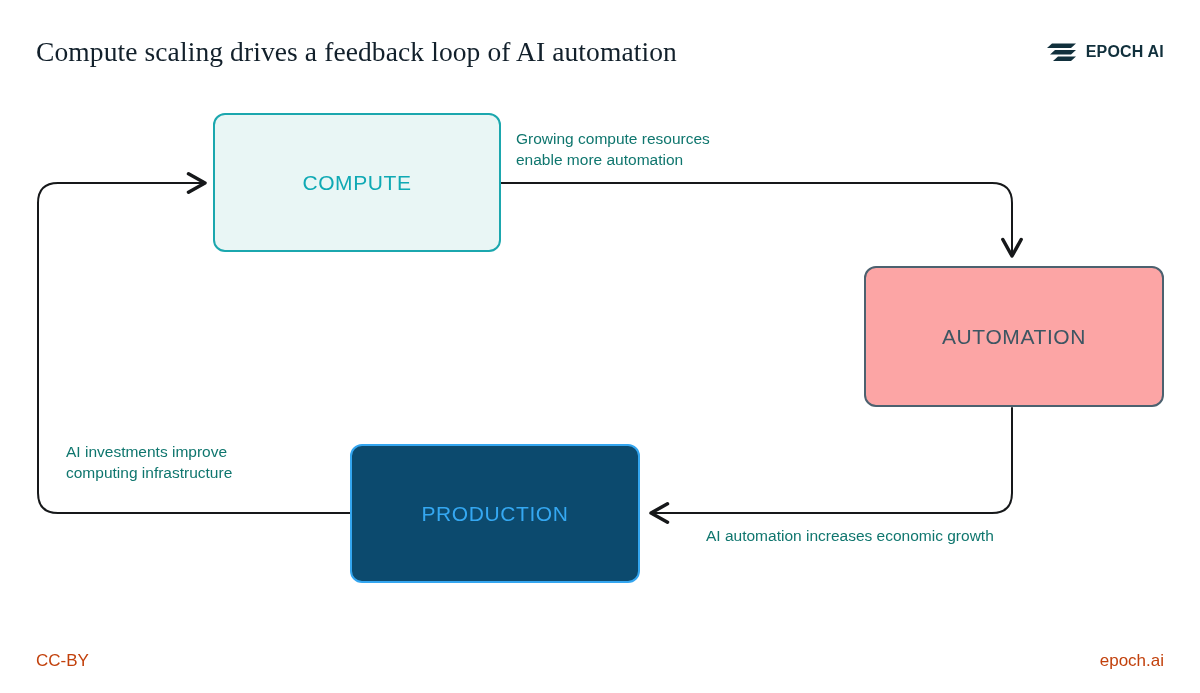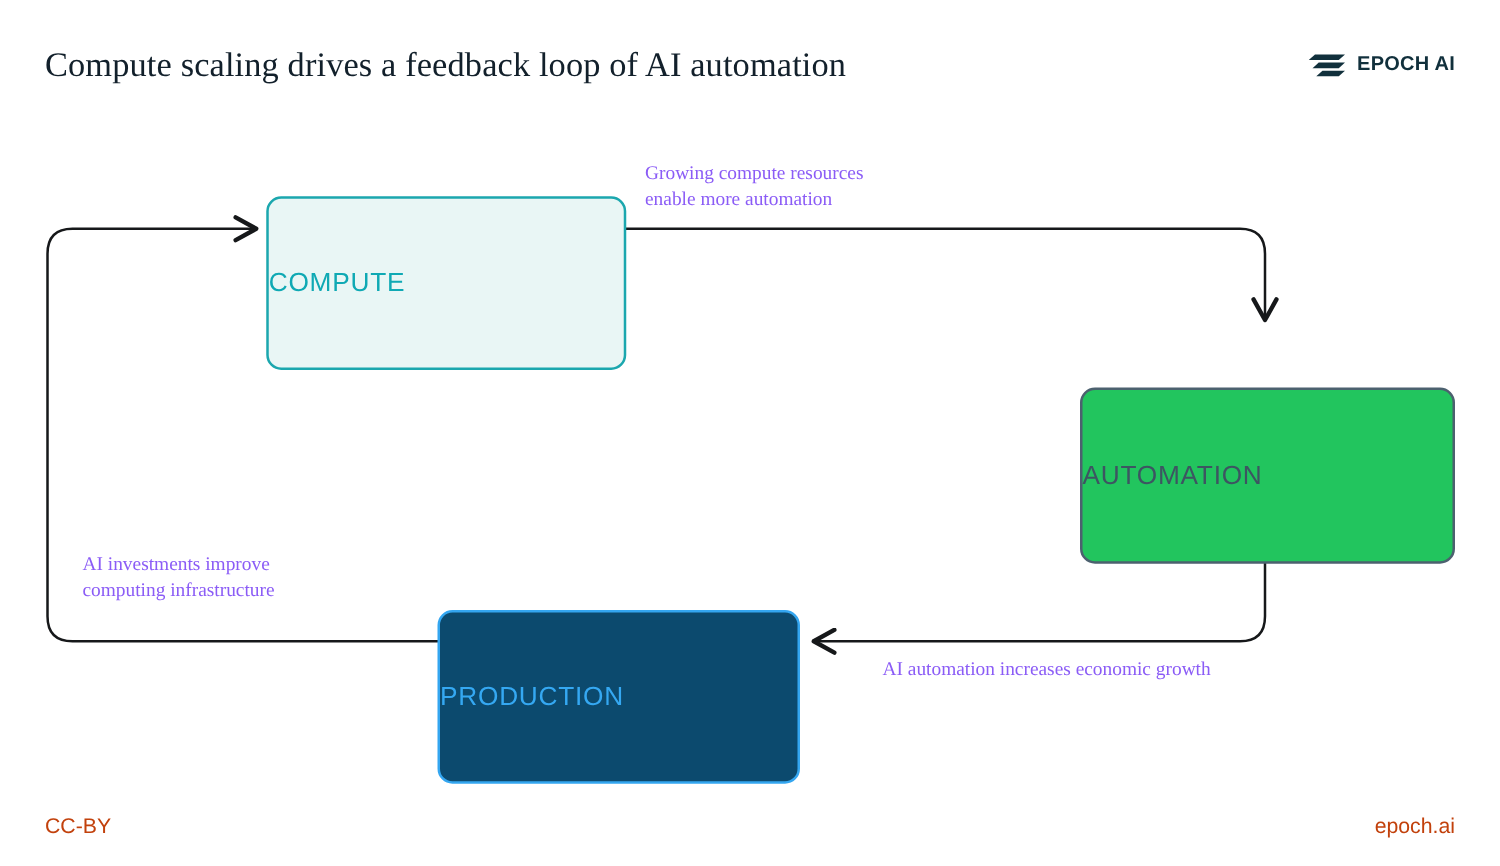--- a/index.html
+++ b/index.html
@@ -79,22 +79,21 @@
 
   
   .node {
     position: absolute;
     box-sizing: border-box;
     border-radius: 12px;
     border-width: 2px;
     border-style: solid;
     display: flex;
     align-items: center;
-    justify-content: flex-start;
-    margin-top: 44px;
+    justify-content: center;
   }
   .node-label {
     font-family: "Liberation Sans", sans-serif;
     font-size: 21px;
     font-weight: 400;
     letter-spacing: 0.6px;
     white-space: nowrap;
   }
 
   #node-compute {
@@ -105,42 +104,42 @@
     background: #e9f6f5;
     border-color: #1ba7ae;
   }
   #node-compute .node-label { color: #0fa9b4; }
 
   #node-automation {
     left: 864px;
     top: 266px;
     width: 300px;
     height: 141px;
-    background: #22c55e;
+    background: #fca5a5;
     border-color: #4c616f;
   }
   #node-automation .node-label { color: #3d5562; }
 
   #node-production {
     left: 350px;
     top: 444px;
     width: 290px;
     height: 139px;
     background: #0c4a6e;
     border-color: #34a6f0;
   }
   #node-production .node-label { color: #35a8f2; }
 
   
   .edge-label {
     position: absolute;
-    font-family: Liberation Serif, serif;
+    font-family: Liberation Sans, sans-serif;
     font-size: 15.5px;
     line-height: 21px;
-    color: #8b5cf6;
+    color: #0f766e;
     white-space: pre-line;
   }
   #edge-label-compute-automation { left: 516px; top: 128px; }
   #edge-label-production-compute { left: 66px; top: 441px; }
   #edge-label-automation-production { left: 706px; top: 525px; }
 
   
   #footer {
     position: absolute;
     left: 0;

